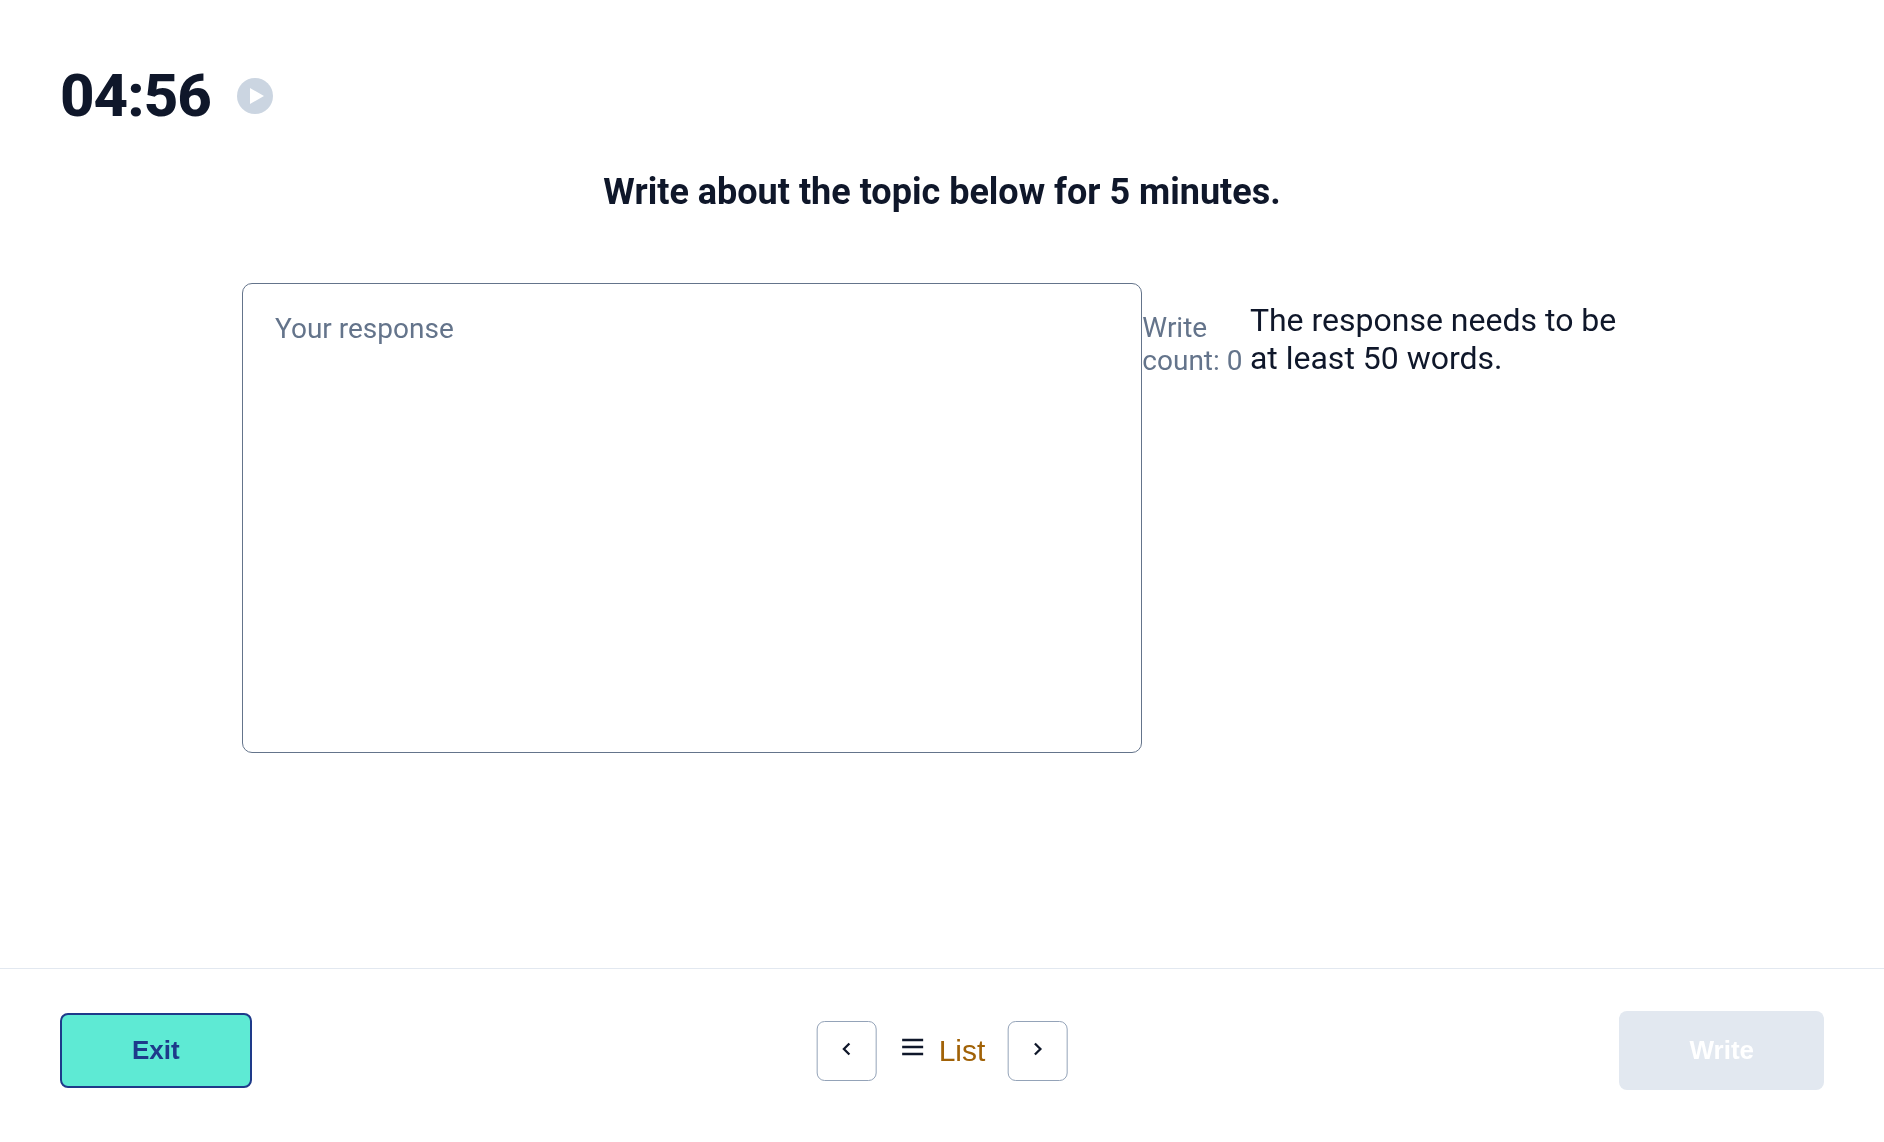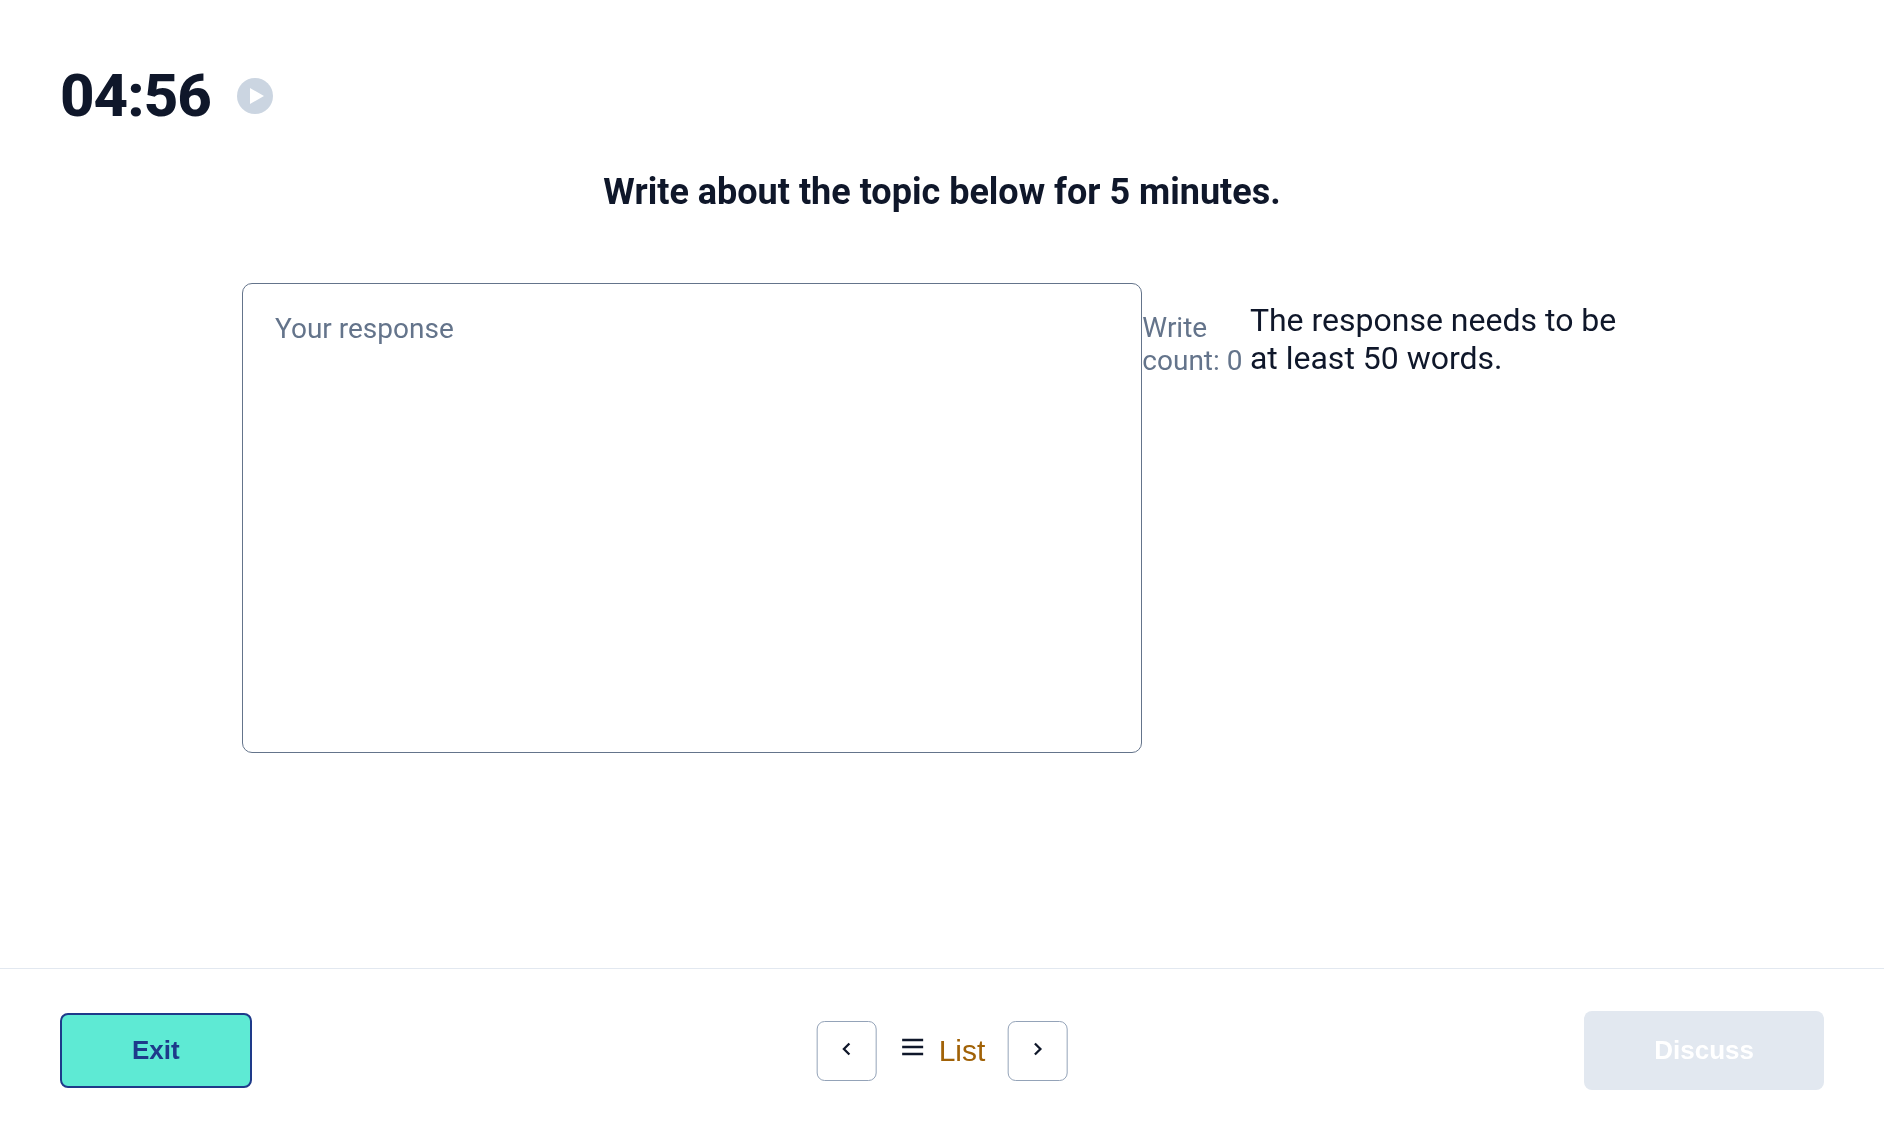--- a/index.html
+++ b/index.html
@@ -227,16 +227,16 @@
       </button>
       <button class="nav-arrow">
         <span>
           <svg viewBox="0 0 24 24">
               <polyline points="9 18 15 12 9 6"></polyline>
             </svg>
         </span>
       </button>
     </div>
 
-    <button class="submit-button" disabled="">Discuss</button>
+    <button class="submit-button" disabled="">Write</button>
   </div>
 
 </div>
 
 </body></html>

